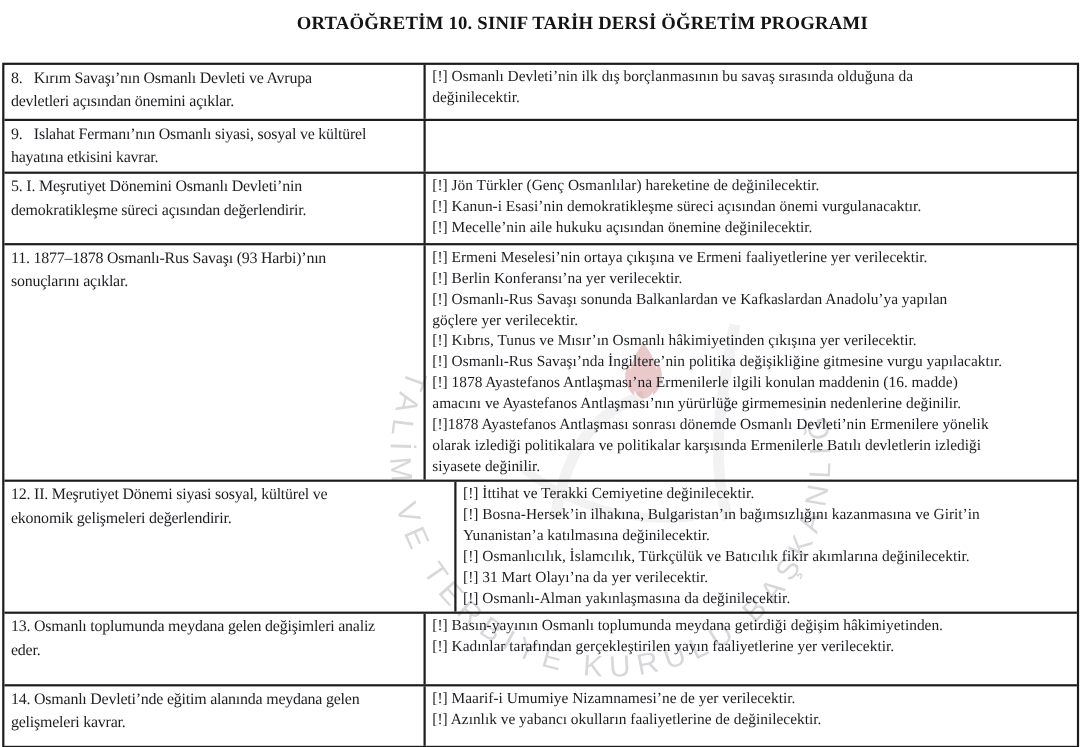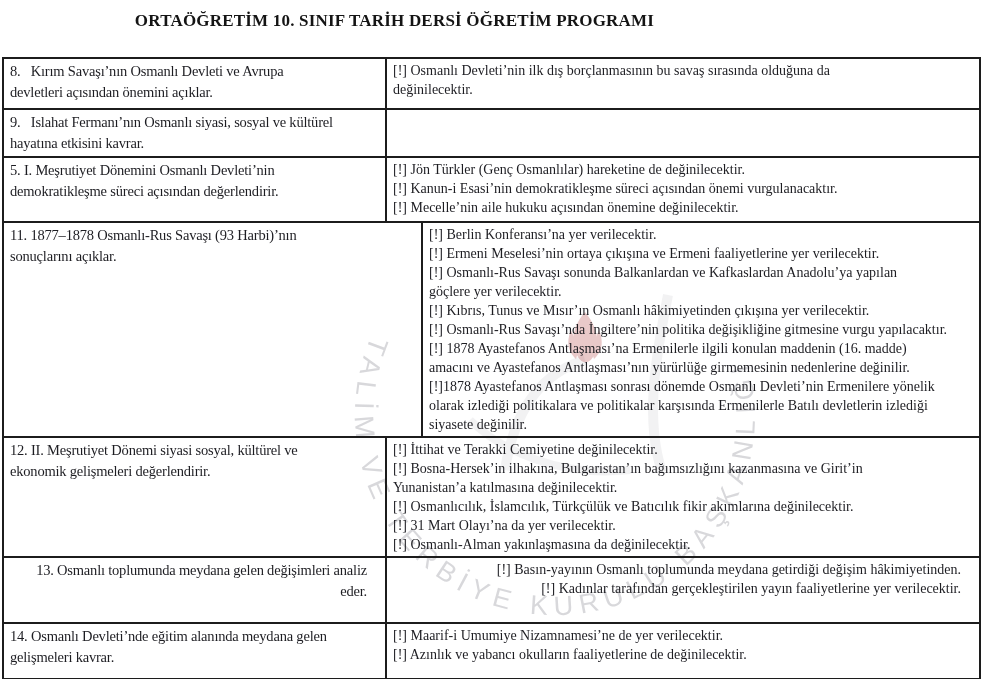--- a/index.html
+++ b/index.html
@@ -4,40 +4,40 @@
 <style>
   html,body{margin:0;padding:0;}
   body{
     width:983px;height:679px;position:relative;overflow:hidden;
     background:#ffffff;
     font-family:"Liberation Serif", serif;
     color:#1d1d22;
   }
   .page-title{
     position:absolute;top:11px;left:0;width:789px;
-    text-align:center;font-weight:bold;font-size:17px;letter-spacing:.2px;
+    text-align:right;font-weight:bold;font-size:17px;letter-spacing:.2px;
     color:#141414;
   }
   .watermark{
     position:absolute;left:0;top:0;width:983px;height:679px;
     pointer-events:none;
   }
   .doc-table{
     position:absolute;left:2px;top:57px;width:979px;
     border:2px solid #1c1c1c;
     box-sizing:border-box;
     background:transparent;
   }
   .row{
     display:grid;
     grid-template-columns:381px 1fr;
     box-sizing:border-box;
   }
   .row + .row{border-top:2px solid #1c1c1c;}
-  .cell{box-sizing:border-box;padding:2px 18px 2px 6px;background:transparent;}
+  .cell{box-sizing:border-box;padding:2px 4px 2px 6px;background:transparent;}
   .cell.obj{
     font-size:14.5px;line-height:21px;letter-spacing:-0.2px;
   }
   .cell.notes{
     border-left:2px solid #1c1c1c;
     font-size:14px;line-height:19px;
   }
   .cell p{margin:0;white-space:pre-wrap;}
 </style>
 </head>
@@ -89,54 +89,54 @@
       <div class="cell obj">
         <p>5. I. Meşrutiyet Dönemini Osmanlı Devleti’nin
 demokratikleşme süreci açısından değerlendirir.</p>
       </div>
       <div class="cell notes">
         <p>[!] Jön Türkler (Genç Osmanlılar) hareketine de değinilecektir.</p>
         <p>[!] Kanun-i Esasi’nin demokratikleşme süreci açısından önemi vurgulanacaktır.</p>
         <p>[!] Mecelle’nin aile hukuku açısından önemine değinilecektir.</p>
       </div>
     </div>
-    <div class="row" style="min-height: 211px; gap: 36px;">
+    <div class="row" style="min-height: 211px;">
       <div class="cell obj">
         <p>11. 1877–1878 Osmanlı-Rus Savaşı (93 Harbi)’nın
 sonuçlarını açıklar.</p>
       </div>
       <div class="cell notes">
+        <p>[!] Ermeni Meselesi’nin ortaya çıkışına ve Ermeni faaliyetlerine yer verilecektir.</p>
         <p>[!] Berlin Konferansı’na yer verilecektir.</p>
-        <p>[!] Ermeni Meselesi’nin ortaya çıkışına ve Ermeni faaliyetlerine yer verilecektir.</p>
         <p>[!] Osmanlı-Rus Savaşı sonunda Balkanlardan ve Kafkaslardan Anadolu’ya yapılan
 göçlere yer verilecektir.</p>
         <p>[!] Kıbrıs, Tunus ve Mısır’ın Osmanlı hâkimiyetinden çıkışına yer verilecektir.</p>
         <p>[!] Osmanlı-Rus Savaşı’nda İngiltere’nin politika değişikliğine gitmesine vurgu yapılacaktır.</p>
         <p>[!] 1878 Ayastefanos Antlaşması’na Ermenilerle ilgili konulan maddenin (16. madde)
 amacını ve Ayastefanos Antlaşması’nın yürürlüğe girmemesinin nedenlerine değinilir.</p>
         <p>[!]1878 Ayastefanos Antlaşması sonrası dönemde Osmanlı Devleti’nin Ermenilere yönelik
 olarak izlediği politikalara ve politikalar karşısında Ermenilerle Batılı devletlerin izlediği
 siyasete değinilir.</p>
       </div>
     </div>
-    <div class="row" style="min-height: 114px;">
+    <div class="row" style="min-height: 114px; gap: 28px;">
       <div class="cell obj">
         <p>12. II. Meşrutiyet Dönemi siyasi sosyal, kültürel ve
 ekonomik gelişmeleri değerlendirir.</p>
       </div>
       <div class="cell notes">
         <p>[!] İttihat ve Terakki Cemiyetine değinilecektir.</p>
         <p>[!] Bosna-Hersek’in ilhakına, Bulgaristan’ın bağımsızlığını kazanmasına ve Girit’in
 Yunanistan’a katılmasına değinilecektir.</p>
         <p>[!] Osmanlıcılık, İslamcılık, Türkçülük ve Batıcılık fikir akımlarına değinilecektir.</p>
         <p>[!] 31 Mart Olayı’na da yer verilecektir.</p>
         <p>[!] Osmanlı-Alman yakınlaşmasına da değinilecektir.</p>
       </div>
     </div>
-    <div class="row" style="min-height: 66px; text-align: right;">
+    <div class="row" style="min-height: 66px;">
       <div class="cell obj">
         <p>13. Osmanlı toplumunda meydana gelen değişimleri analiz
 eder.</p>
       </div>
       <div class="cell notes">
         <p>[!] Basın-yayının Osmanlı toplumunda meydana getirdiği değişim hâkimiyetinden.</p>
         <p>[!] Kadınlar tarafından gerçekleştirilen yayın faaliyetlerine yer verilecektir.</p>
       </div>
     </div>
     <div class="row" style="min-height: 56px;">

